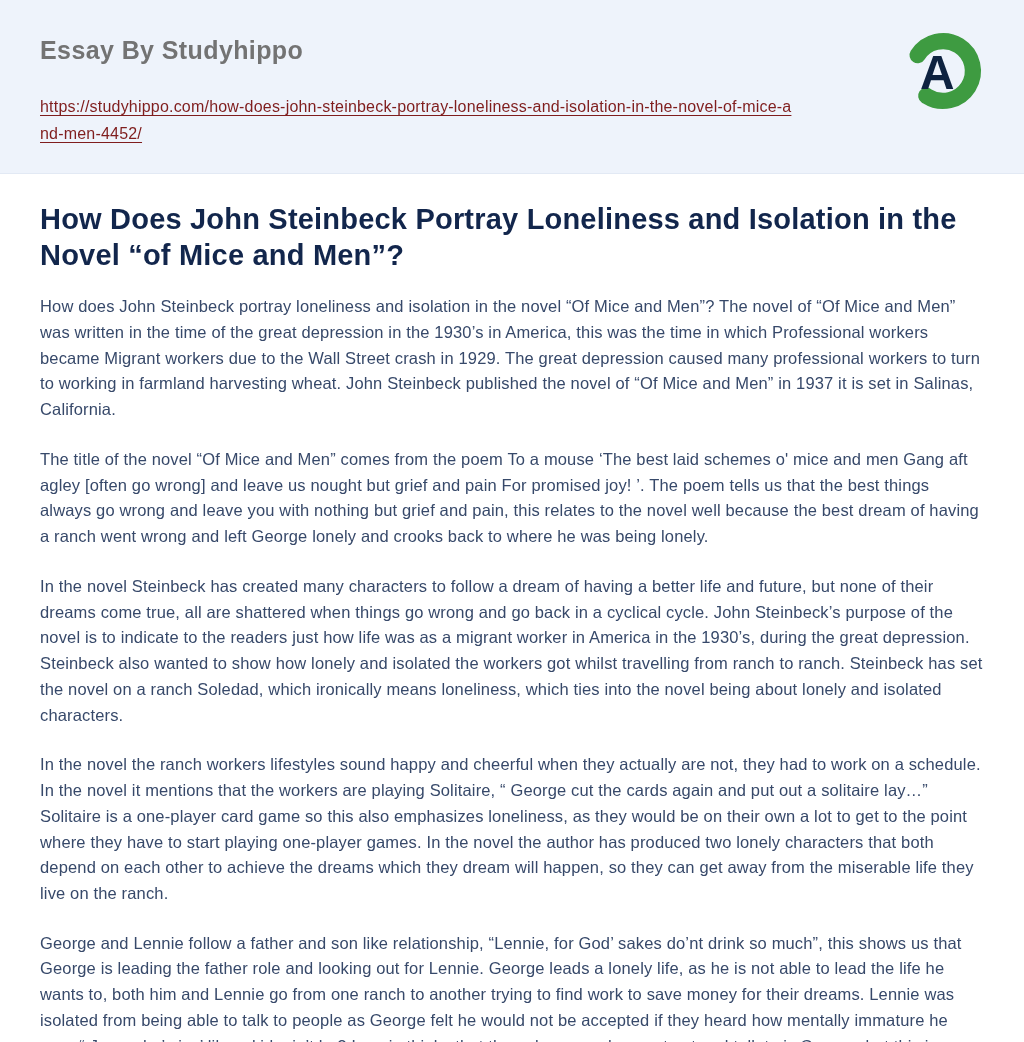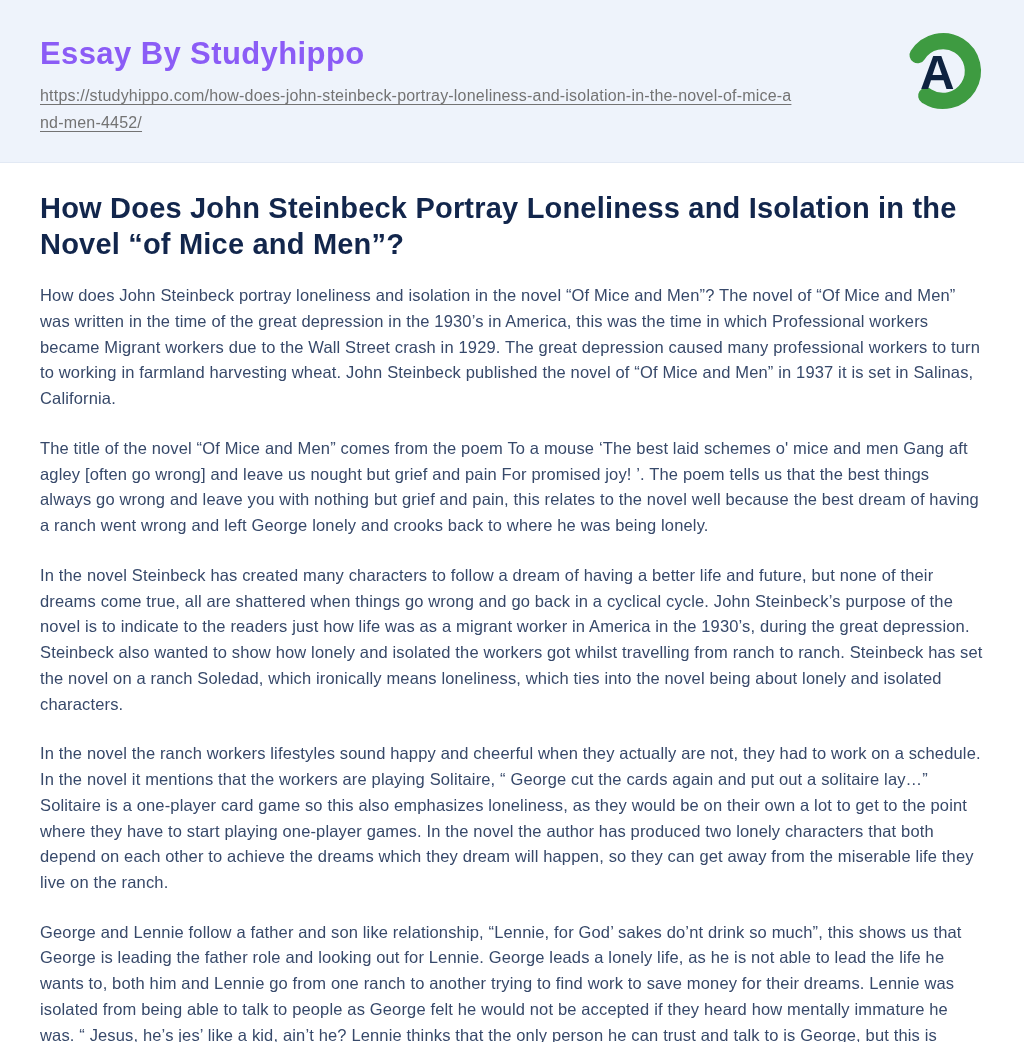--- a/index.html
+++ b/index.html
@@ -16,32 +16,32 @@
   }
 
   
   .header {
     position: relative;
     background: #eef3fb;
     padding: 36px 40px 26px 40px;
     border-bottom: 1px solid #e2e9f4;
   }
   .byline {
-    font-size: 31px;
+    font-size: 25px;
     font-weight: 700;
     letter-spacing: 0.4px;
-    color: #8b5cf6;
-    margin: 0 0 10px 0;
+    color: #737373;
+    margin: 0 0 28px 0;
   }
   .source-url {
     display: inline-block;
     max-width: 752px;
     font-size: 16px;
     line-height: 1.7;
-    color: #737373;
+    color: #7f1d1d;
     text-decoration: underline;
     text-underline-offset: 3px;
     word-break: break-all;
     letter-spacing: 0.2px;
   }
   .logo {
     position: absolute;
     top: 30px;
     right: 40px;
     width: 82px;

